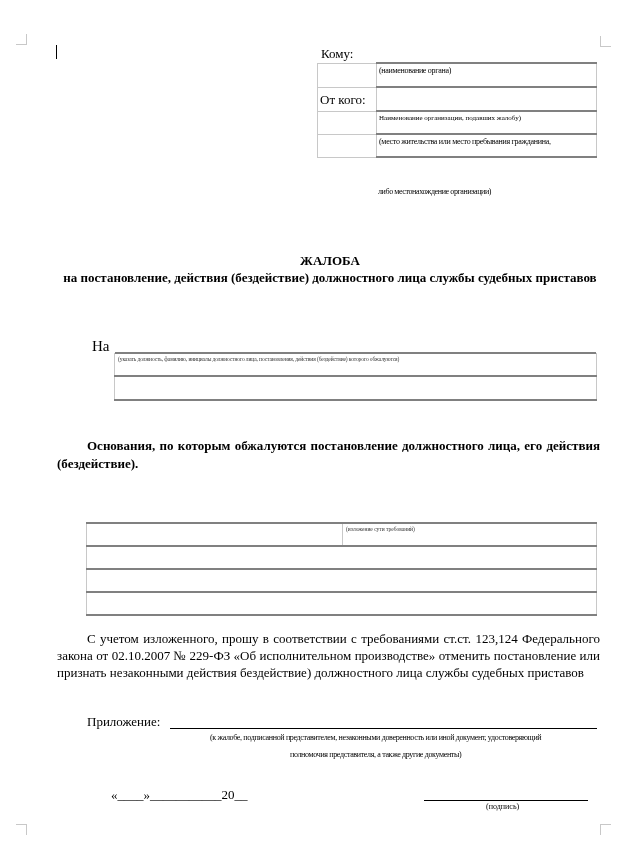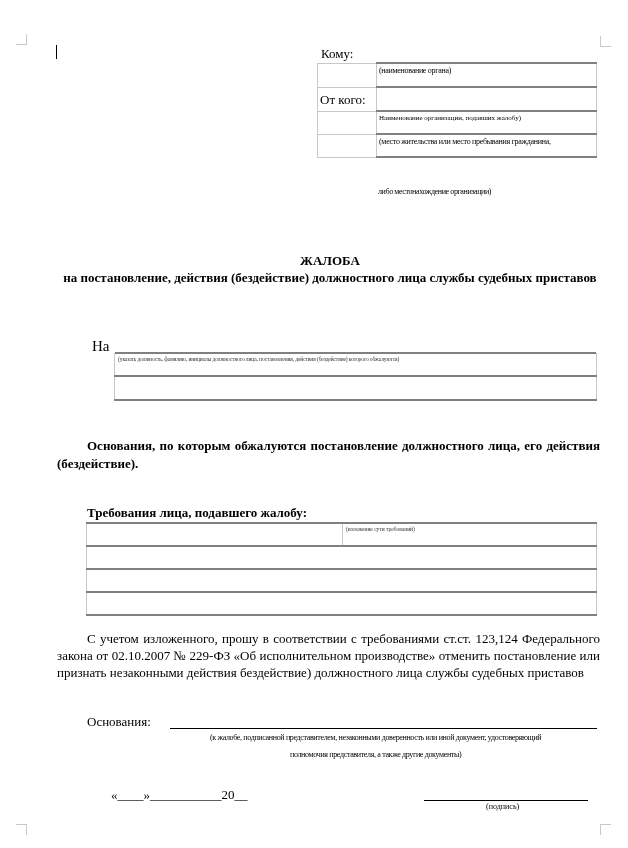--- a/index.html
+++ b/index.html
@@ -118,21 +118,20 @@
           </td>
         </tr>
     <tr>
           <td></td>
         </tr>
   </tbody>
     </table>
 
   <div class="grounds">Основания, по которым обжалуются постановление должностного лица, его действия (бездействие).</div>
 
-  <div class="demands-title">Требования лица, подавшего жалобу:</div>
   <table class="dem-table">
     <tbody>
         <tr>
       <td style="width:255px"></td>
       <td>
             <div class="dem-hint">(изложение сути требований)</div>
           </td>
     </tr>
     <tr>
           <td colspan="2"></td>
@@ -141,21 +140,21 @@
           <td colspan="2"></td>
         </tr>
     <tr>
           <td colspan="2"></td>
         </tr>
   </tbody>
     </table>
 
   <div class="request">С учетом изложенного, прошу в соответствии с требованиями ст.ст. 123,124 Федерального закона от 02.10.2007 № 229-ФЗ «Об исполнительном производстве» отменить постановление или признать незаконными действия бездействие) должностного лица службы судебных приставов</div>
 
-  <div class="attach">Основания:</div>
+  <div class="attach">Приложение:</div>
   <div class="attach-line"></div>
   <div class="attach-note1">(к жалобе, подписанной представителем, незаконными доверенность или иной документ, удостоверяющий</div>
   <div class="attach-note2">полномочия представителя, а также другие документы)</div>
 
   <div class="date">«____»___________20__</div>
   <div class="sig-line"></div>
   <div class="sig-label">(подпись)</div>
 </div>
 
 </body></html>

